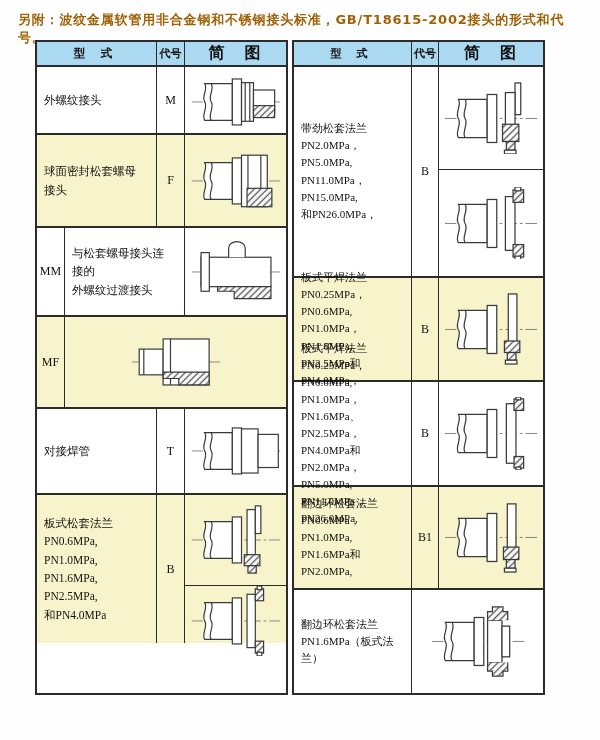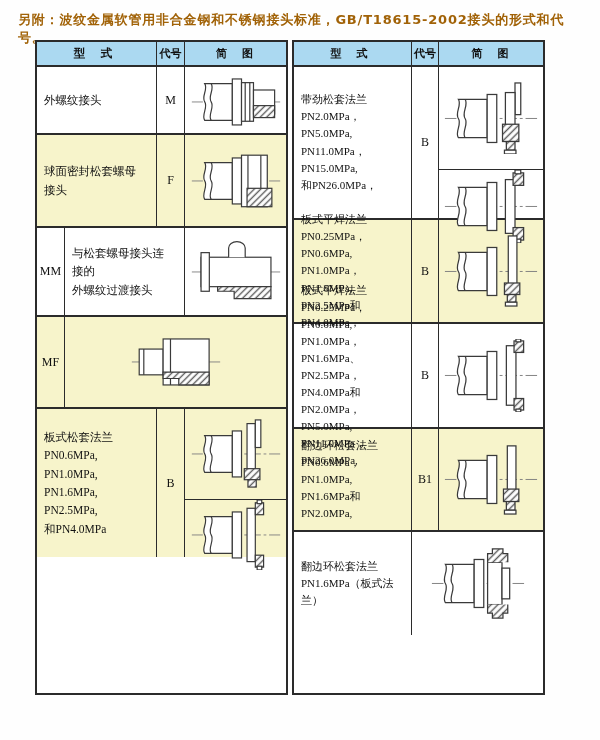--- a/index.html
+++ b/index.html
@@ -9,21 +9,21 @@
   .title{position:absolute;left:18px;top:11px;width:570px;
          font-family:"DejaVu Sans","Liberation Sans",sans-serif;
          font-weight:bold;font-size:13px;letter-spacing:0.8px;color:#a16207}
   .tbl{position:absolute;top:40px;height:655px;width:253px;
        border:2px solid var(--border,#2b2b2b);background:#fff}
   #tbl-left{left:35px}
   #tbl-right{left:292px}
   .hrow{height:25px;background:var(--header_bg,#abd9f1);
         border-bottom:2px solid var(--border,#2b2b2b);display:flex}
   .hc{display:flex;align-items:center;justify-content:center;
-      font-weight:bold;font-size:11px;letter-spacing:2px;
+      font-weight:bold;font-size:16px;letter-spacing:2px;
       border-right:1.6px solid var(--border,#2b2b2b)}
   .hc:last-child{border-right:none}
   .hc.c{letter-spacing:0;font-size:11px}
   .row{display:flex;border-bottom:2px solid var(--border,#2b2b2b);background:#fff}
   .row:last-child{border-bottom:none}
   .row.y{background:var(--row_yellow,#f7f4cb)}
   .cell{border-right:1.6px solid var(--border,#2b2b2b);height:100%}
   .cell:last-child{border-right:none}
   .left .t,#tbl-left .hc.t{width:120px}
   .left .c,#tbl-left .hc.c{width:28px}
@@ -139,20 +139,36 @@
             <line x1="15" y1="24" x2="15" y2="52"></line>
             <rect x="36" y="13" width="50" height="50"></rect>
             <line x1="44" y1="13" x2="44" y2="63"></line>
             <path d="M36,49 H86 V63 H53 V56 H36 Z" fill="url(#h)"></path>
           </g>
         </svg>
       </div>
         </div>
     </div>
 
+    <div class="row" style="height:86px">
+      <div class="cell t">对接焊管</div>
+      <div class="cell c">T</div>
+      <div class="cell d">
+          <div class="half">
+        <svg class="dg" viewBox="0 0 100 76">
+          <use href="#cl"></use>
+              <use href="#hose"></use>
+          <g stroke="#3a3a3a" stroke-width="1.3" fill="#fff">
+            <rect x="56" y="14" width="18" height="48"></rect>
+            <rect x="74" y="20" width="22" height="36"></rect>
+          </g>
+        </svg>
+      </div>
+        </div>
+    </div>
 
     <div class="row y" style="height:148px">
       <div class="cell t">板式松套法兰
 PN0.6MPa, PN1.0MPa,
 PN1.6MPa, PN2.5MPa,
 和PN4.0MPa</div>
       <div class="cell c">B</div>
       <div class="cell d">
         <div class="half sep" style="flex:0 0 91px">
           <svg class="dg" viewBox="0 0 100 76">
@@ -183,21 +199,21 @@
     </div>
   </div>
 
   <div class="tbl right" id="tbl-right">
     <div class="hrow">
       <div class="hc t">型　式</div>
       <div class="hc c">代号</div>
       <div class="hc d">简　图</div>
     </div>
 
-    <div class="row" style="height:153px">
+    <div class="row" style="height:211px">
       <div class="cell t">带劲松套法兰
 PN2.0MPa，PN5.0MPa,
 PN11.0MPa，PN15.0MPa,
 和PN26.0MPa，</div>
       <div class="cell c">B</div>
       <div class="cell d">
         <div class="half sep" style="flex:0 0 103px">
           <svg class="dg" viewBox="0 0 100 76">
             <use href="#cl"></use>
               <use href="#hose"></use>

